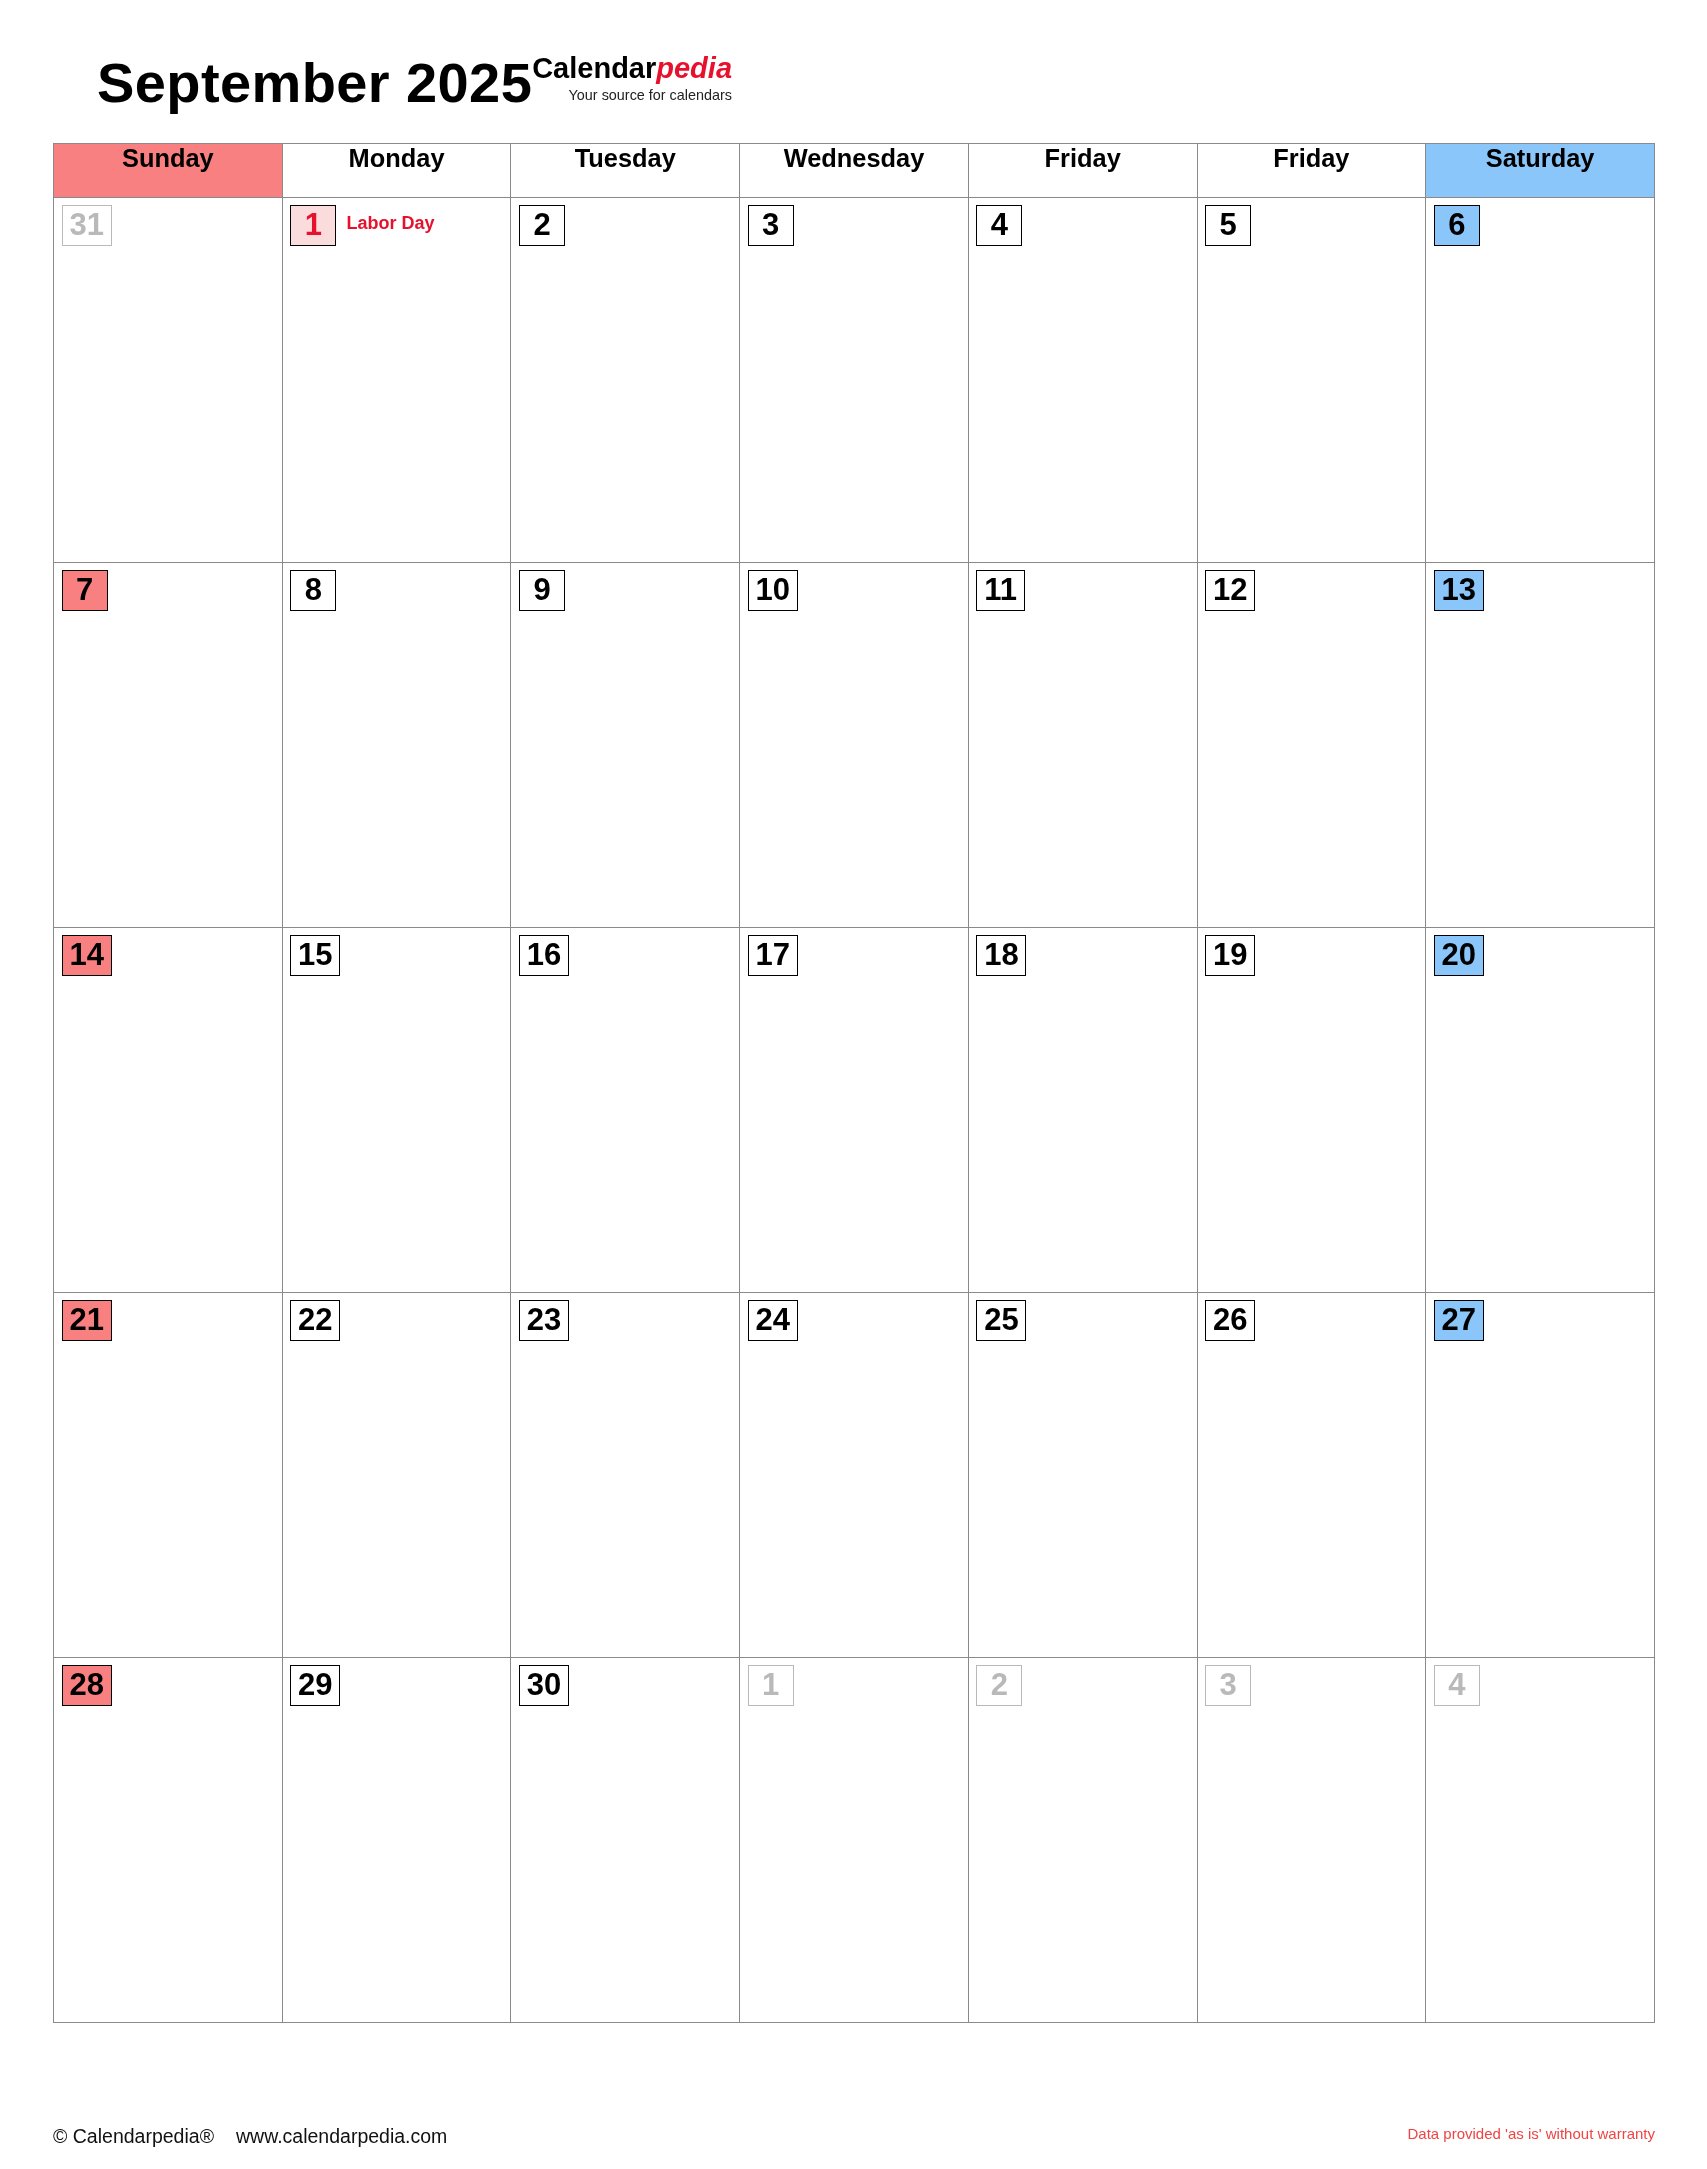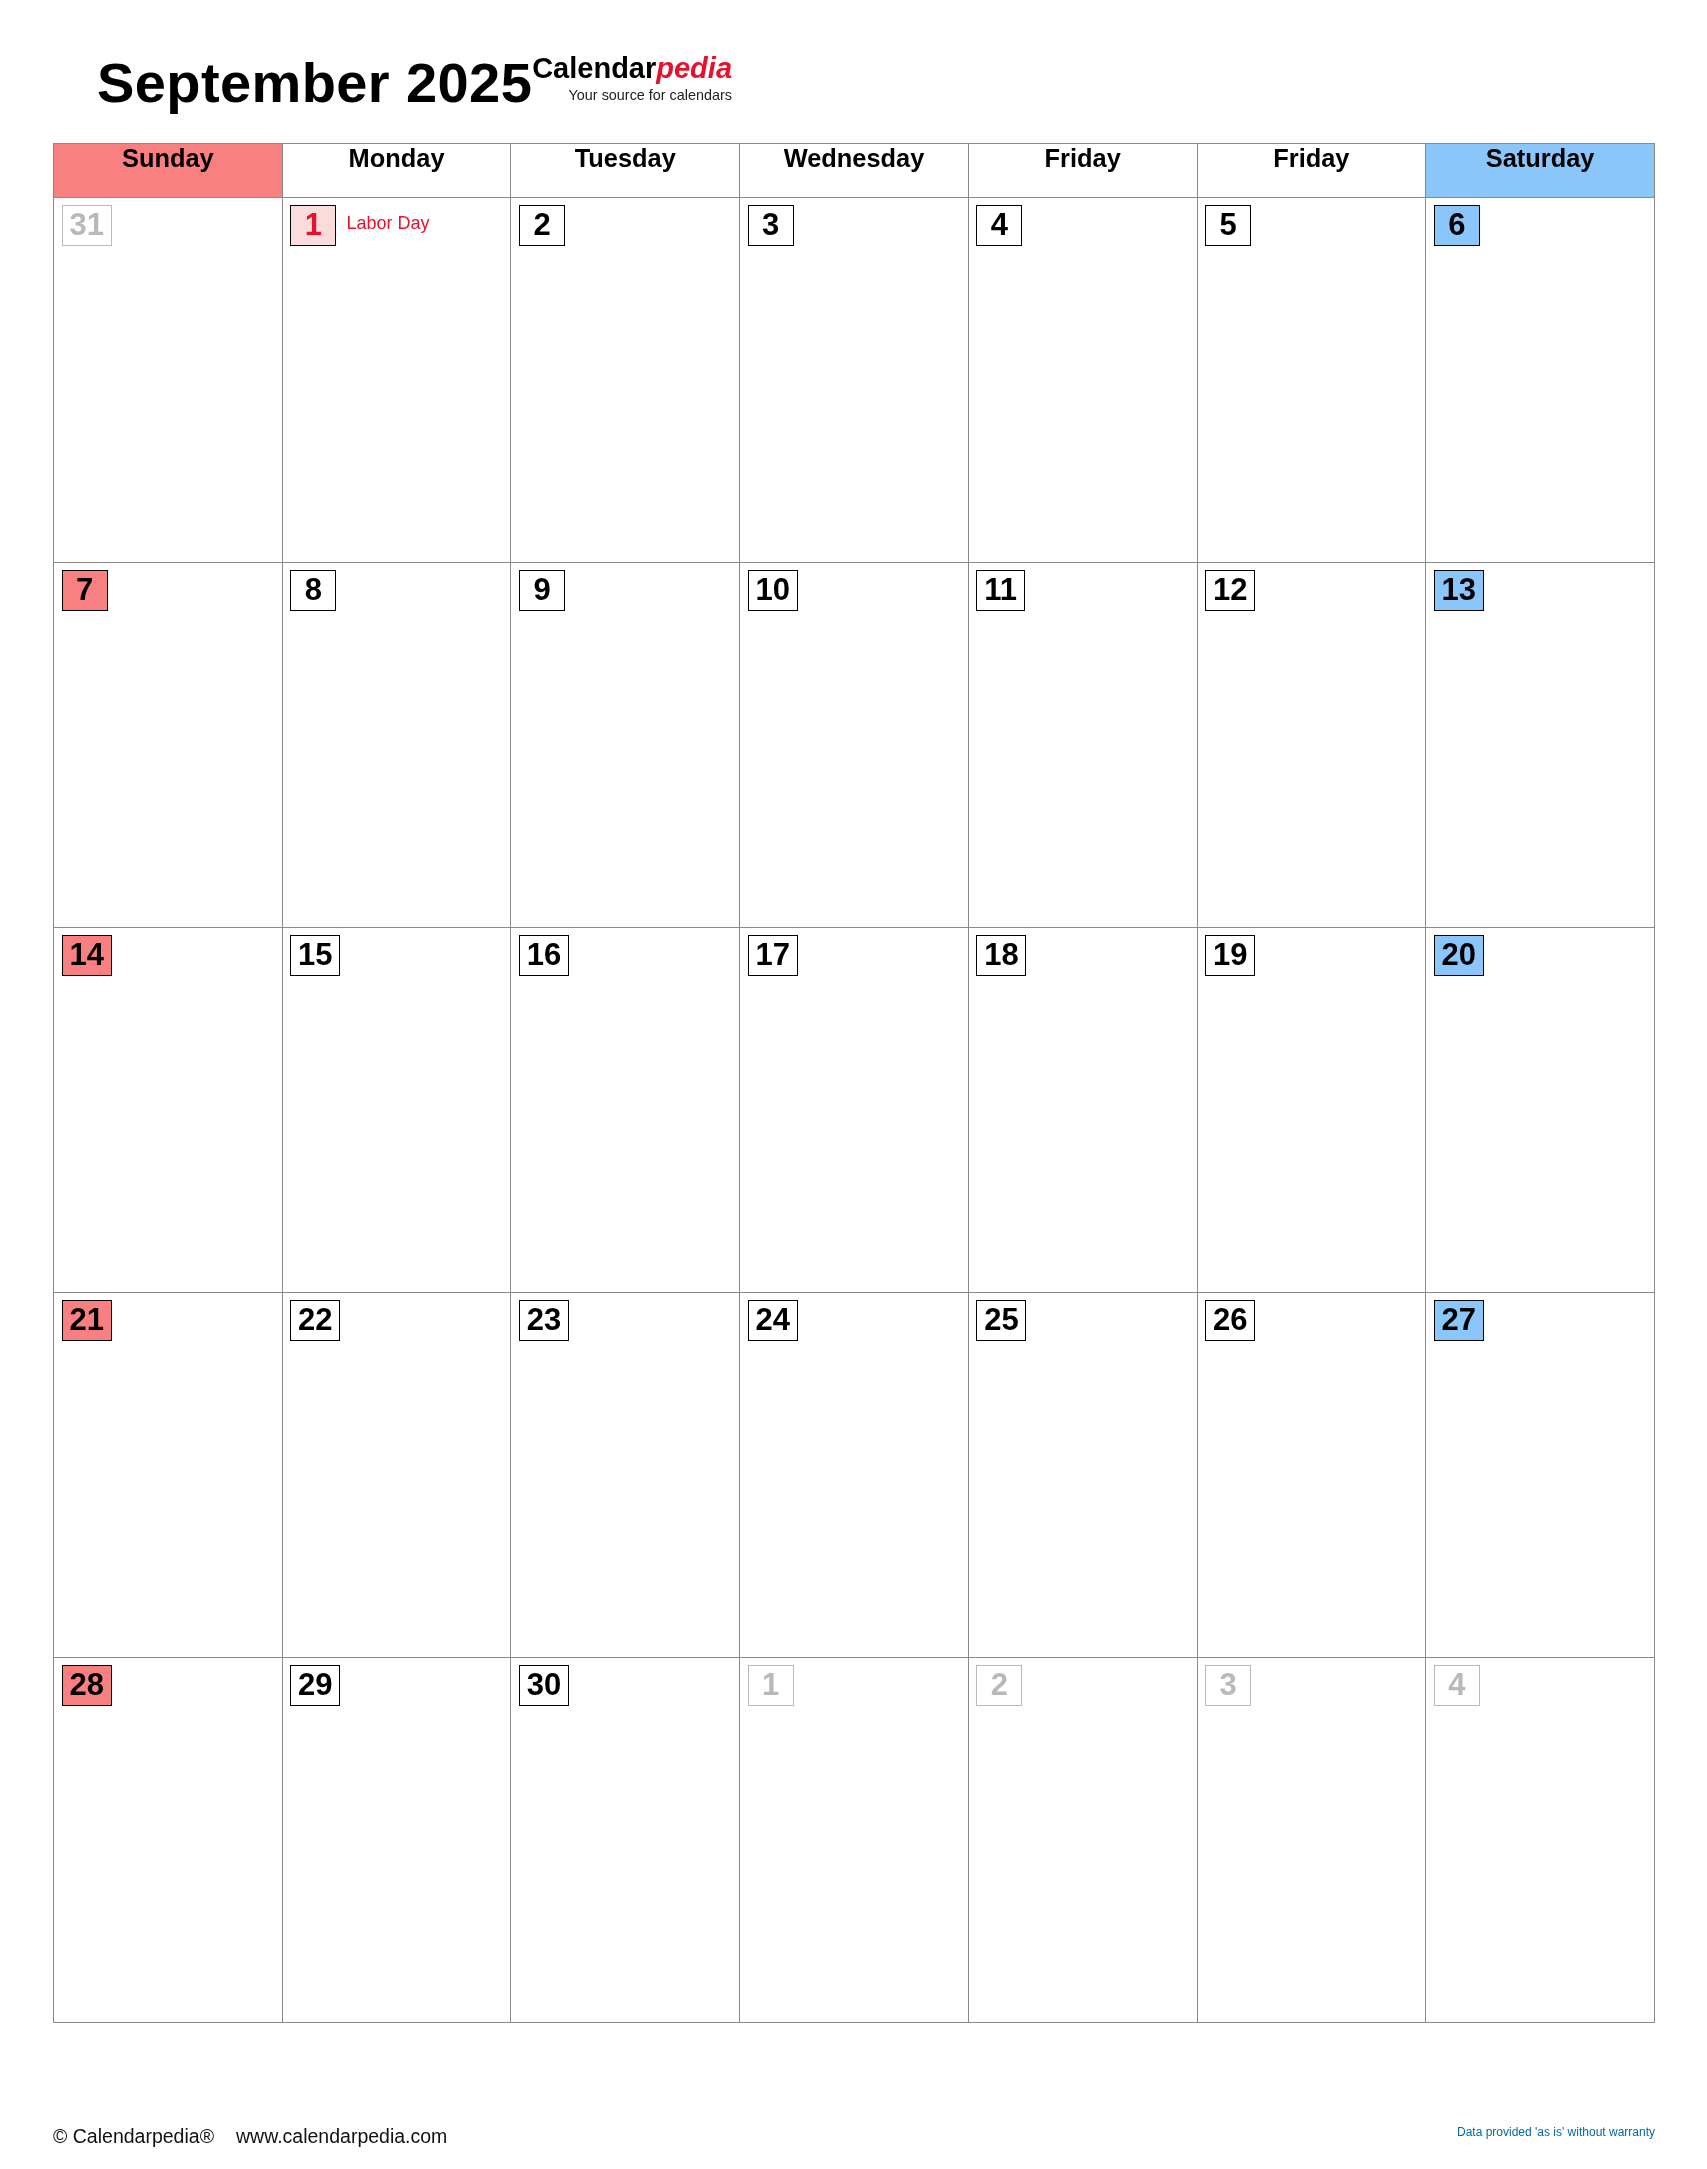--- a/index.html
+++ b/index.html
@@ -113,43 +113,43 @@
     background: #fbdcdc;
     color: #e8112d;
     border-color: #000000;
   }
   .event {
     display: inline-block;
     vertical-align: top;
     margin-top: 15.3px;
     margin-left: 10.2px;
     font-size: 18px;
-    font-weight: normal;
+    font-weight: bold;
     color: #e8112d;
     white-space: nowrap;
   }
 
   
   .footer {
     position: absolute;
     left: 53px;
     right: 53px;
     bottom: 22px;
     display: flex;
     align-items: flex-start;
     justify-content: space-between;
   }
   .copyright {
     font-size: 19.5px;
     color: #111;
   }
   .copyright .spacer { display: inline-block; width: 22px; }
   .disclaimer {
-    font-size: 12px;
-    color: #0369a1;
+    font-size: 15px;
+    color: #ef4444;
   }
 </style>
 </head>
 <body>
 
 <div class="page">
 
   <div class="header">
     <div class="title">September 2025</div>
     <div class="brand">

